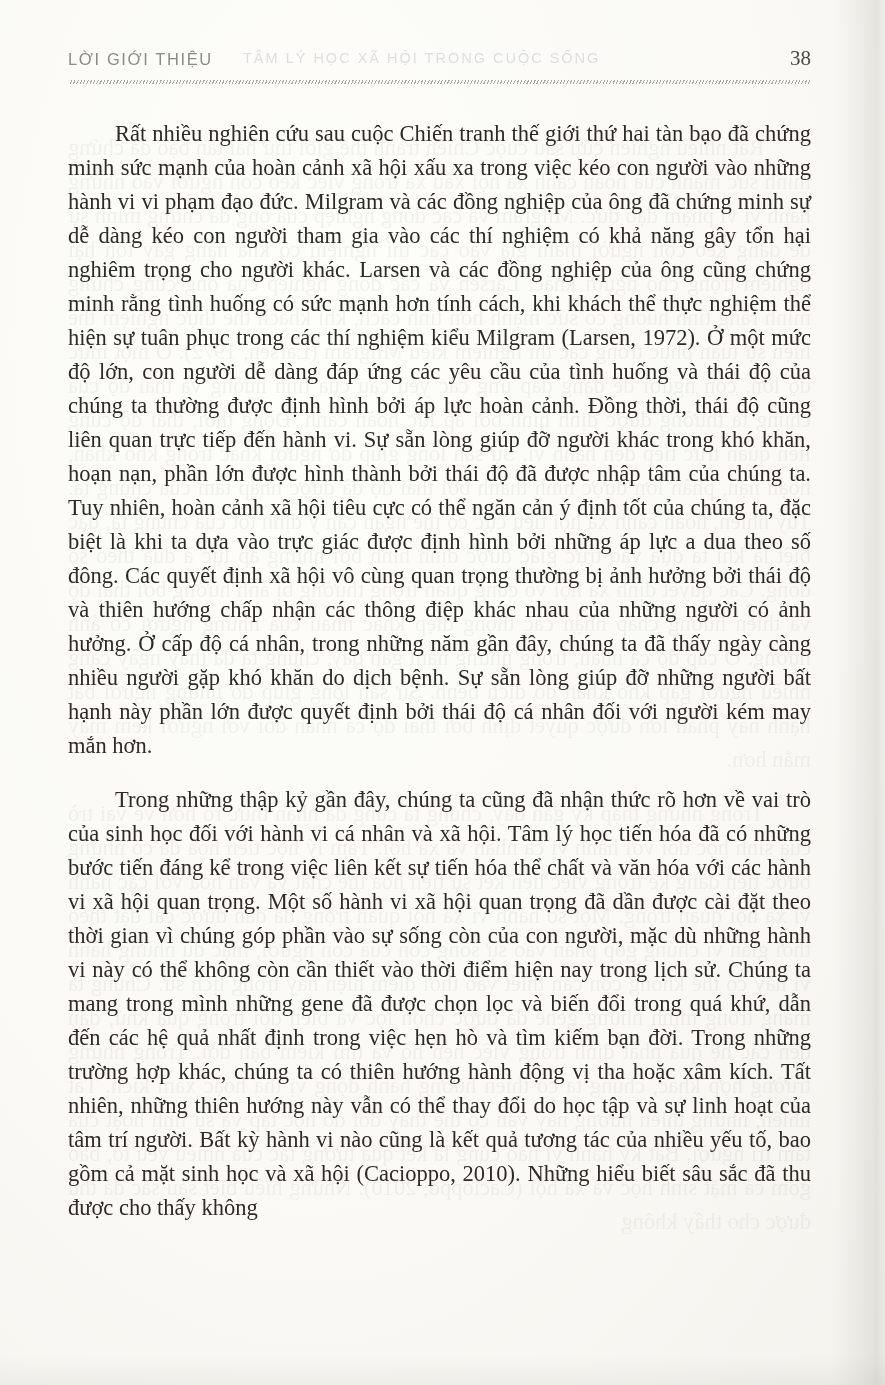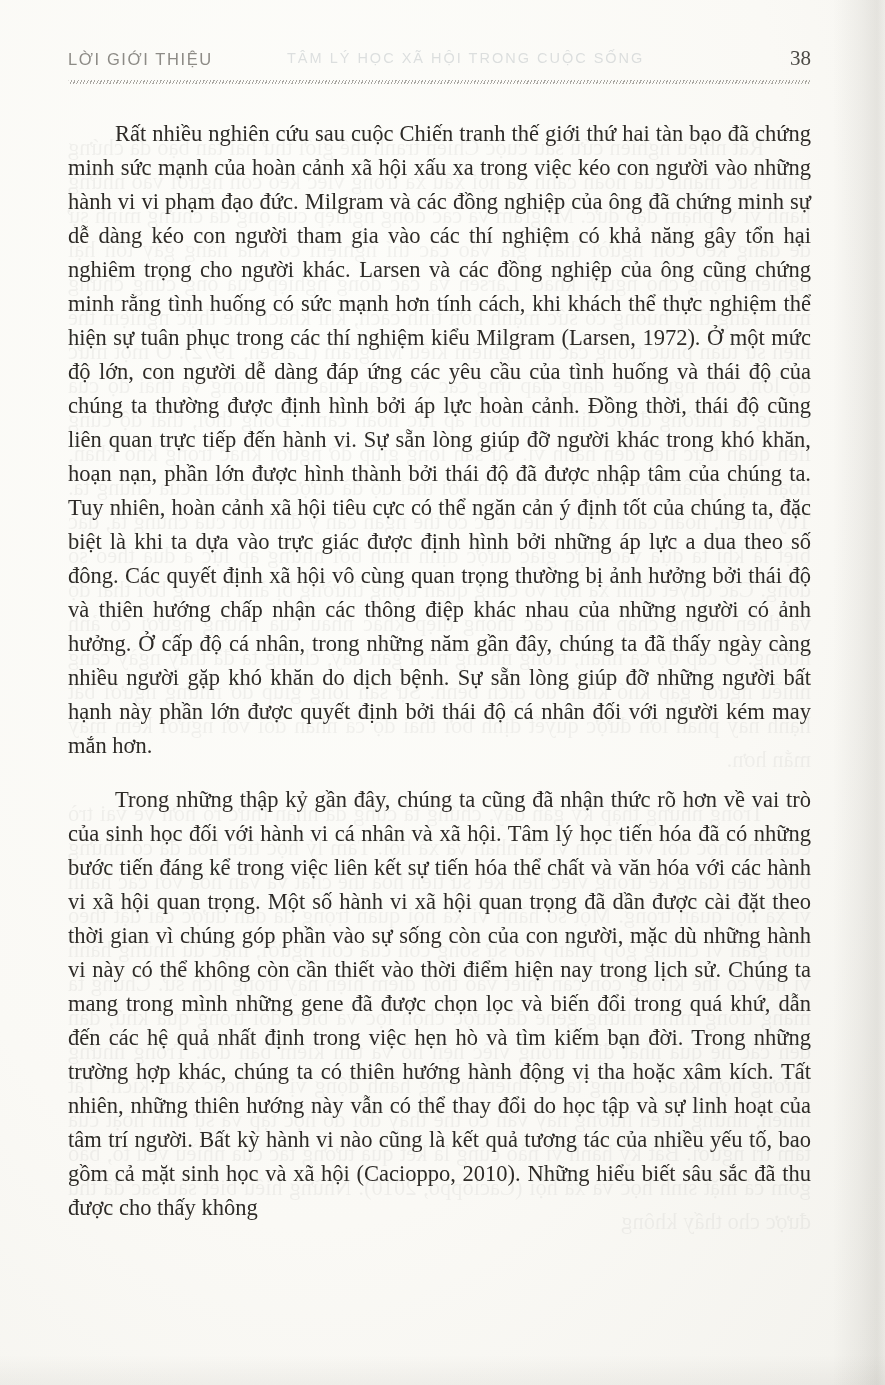--- a/index.html
+++ b/index.html
@@ -59,21 +59,20 @@
     left: 175px;
     top: 4px;
     font-family: "Liberation Sans", "DejaVu Sans", sans-serif;
     font-size: 14.5px;
     letter-spacing: 2px;
     color: #6d7b86;
     opacity: 0.22;
     filter: blur(0.6px);
     white-space: nowrap;
     pointer-events: none;
-    margin-left: 44px;
   }
   .header-rule {
     height: 4px;
     margin-top: 9px;
     background: repeating-linear-gradient(115deg, rgba(125,122,116,0.65) 0 1px, rgba(125,122,116,0) 1px 3px);
     border-radius: 2px;
   }
   main.body-text {
     position: relative;
     margin-top: 33px;

